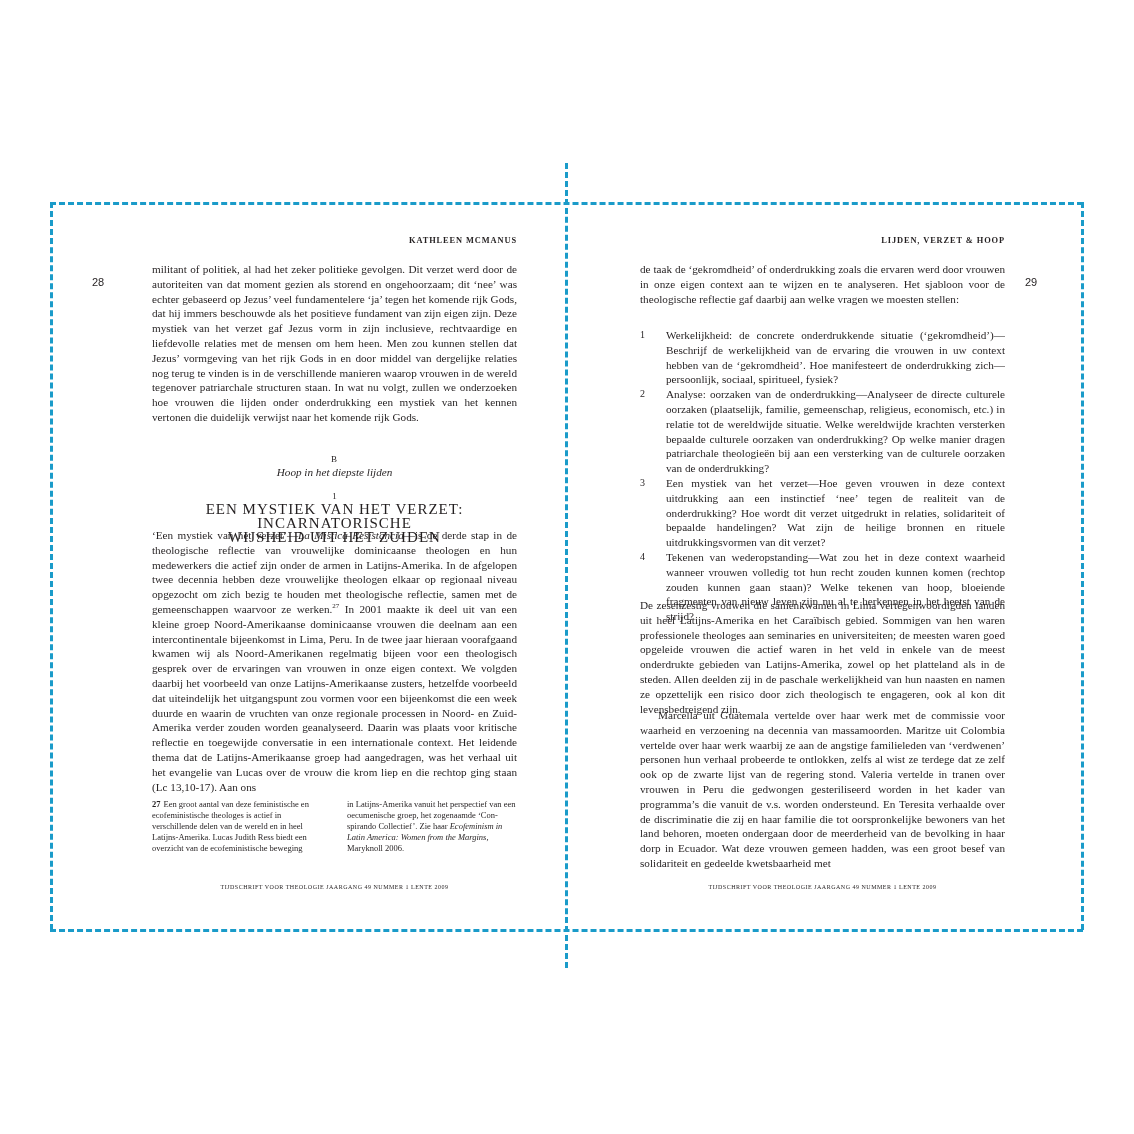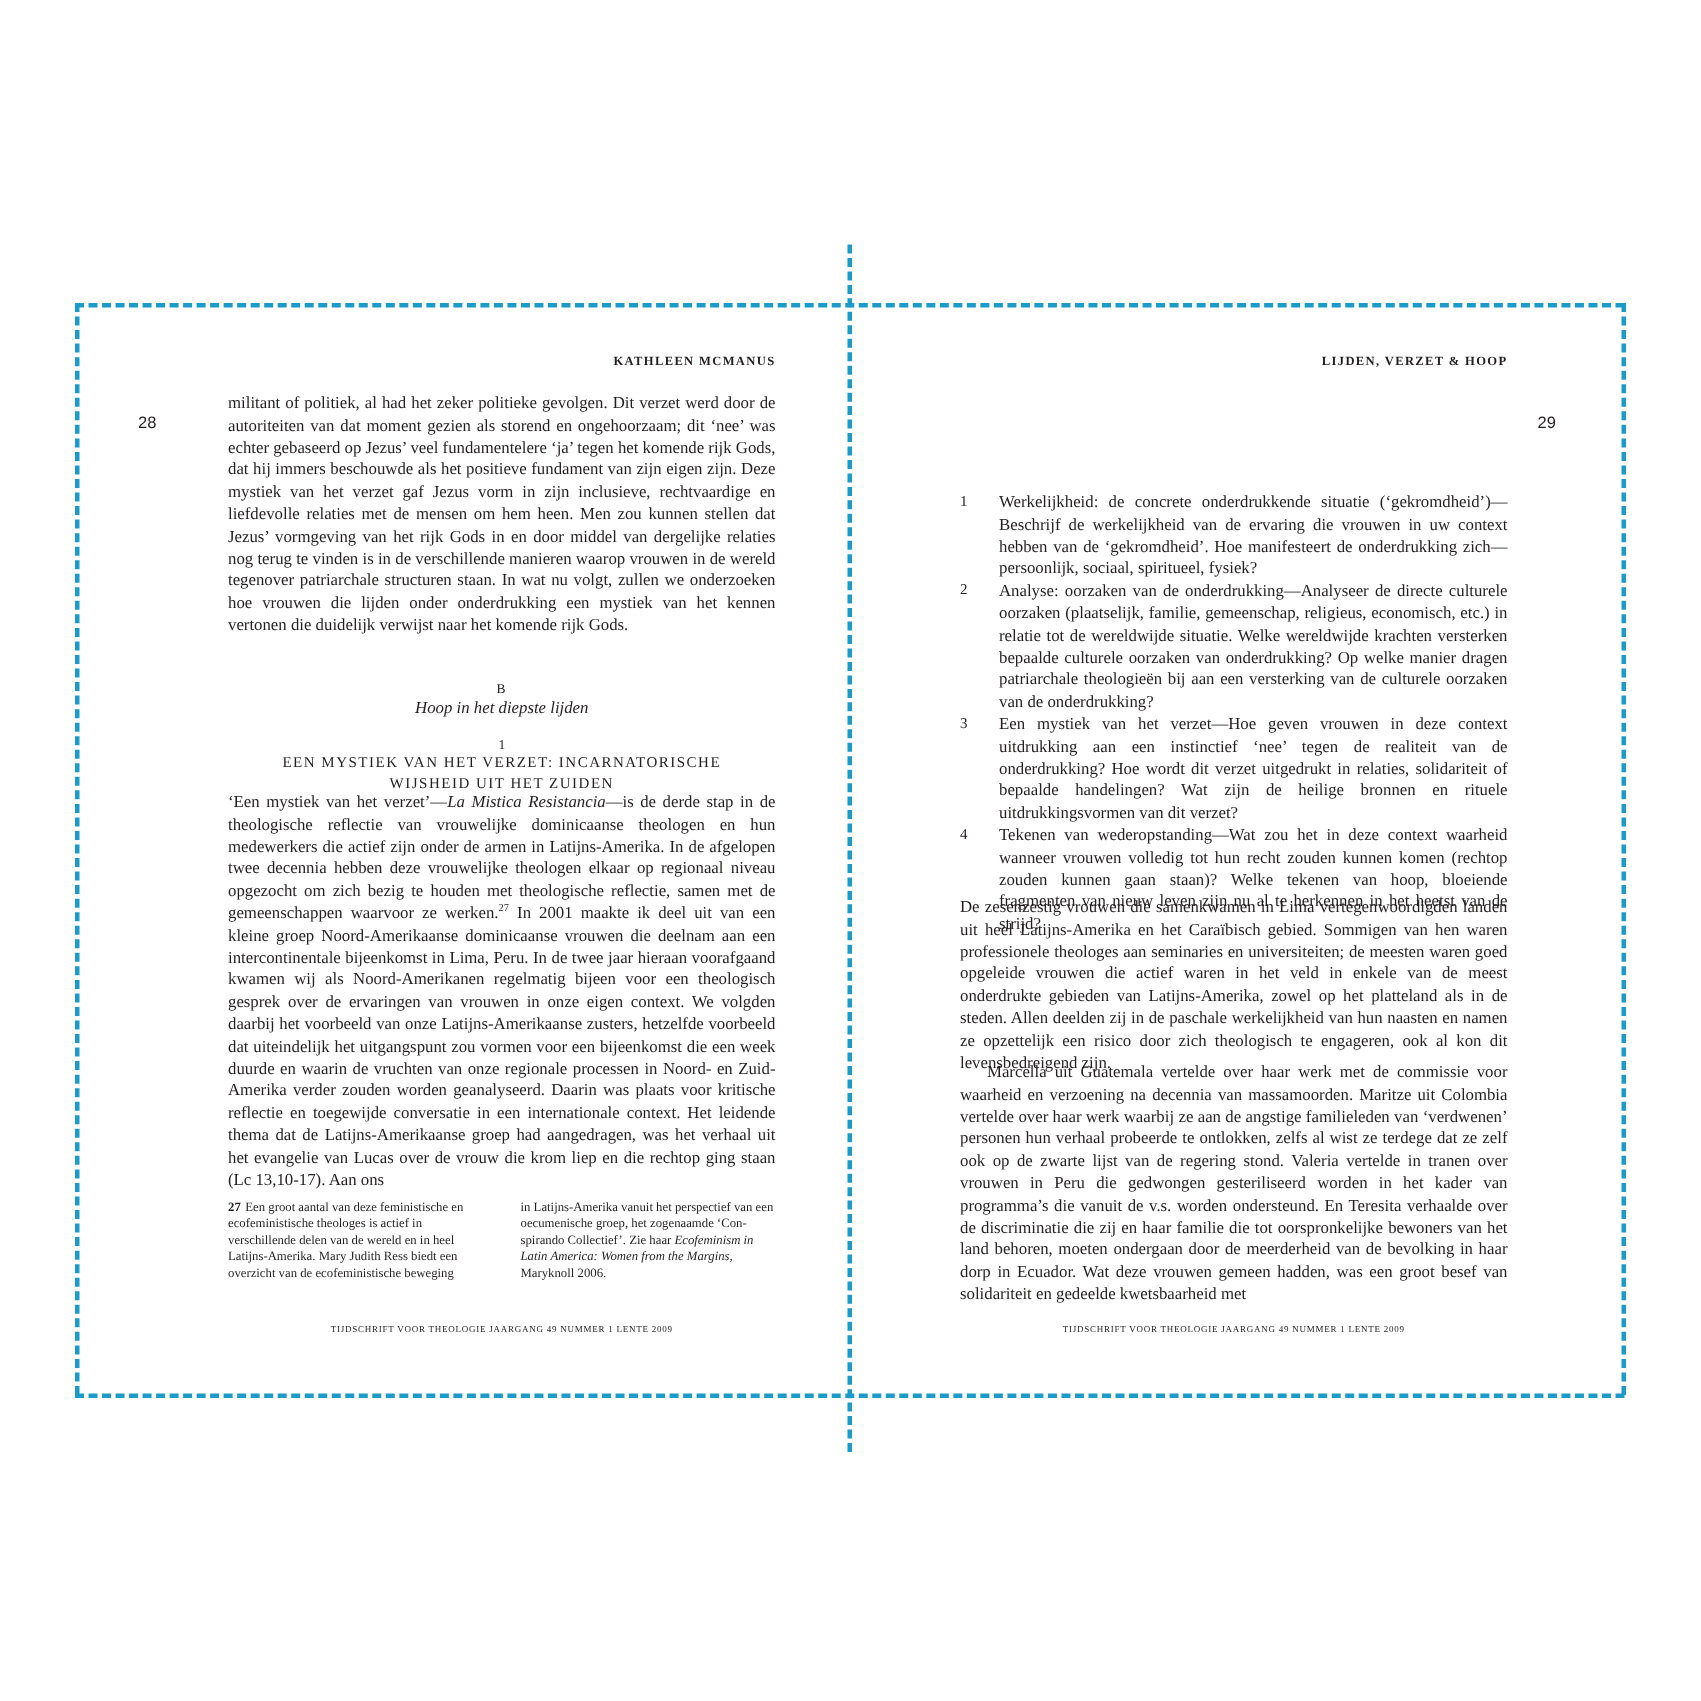--- a/index.html
+++ b/index.html
@@ -30,21 +30,21 @@
       text-align: justify; width: 365px;
     }
     .page.left .textblock { left: 100px; }
     .page.right .textblock { left: 72px; }
 
     .p1 { top: 59px; }
     .section { position: absolute; top: 251px; width: 365px; left: 100px; text-align: center; font-family: "Liberation Serif", serif; }
     .section .letter { font-size: 9px; letter-spacing: 1px; }
     .section .title { font-style: italic; font-size: 11.2px; line-height: 15px; margin-top: 1px; }
     .section .num { font-size: 9px; margin-top: 11px; }
-    .section .heading { font-size: 10px; letter-spacing: 1px; line-height: 14px; margin-top: 1px; text-transform: uppercase; }
+    .section .heading { font-size: 15px; letter-spacing: 1px; line-height: 14px; margin-top: 1px; text-transform: uppercase; }
     .p2 { top: 325px; }
     .p2 p, .p1 p { margin: 0; }
 
     .footnote {
       position: absolute; top: 596px; left: 100px; width: 365px; display: flex; justify-content: space-between;
       font-family: "Liberation Serif", serif; font-size: 8.5px; line-height: 11px;
     }
     .footnote .col { width: 170px; }
     .footnote .fn-num { font-weight: bold; margin-right: 3px; }
 
@@ -91,31 +91,34 @@
     <div class="num">1</div>
     <div class="heading">Een mystiek van het verzet: incarnatorische</div>
     <div class="heading" style="margin-top:0">wijsheid uit het zuiden</div>
   </div>
 
   <div class="textblock p2">
     <p><span>‘Een mystiek van het verzet’—</span><em>La Mistica Resistancia</em><span>—is de derde stap in de theologische reflectie van vrouwelijke dominicaanse theologen en hun medewerkers die actief zijn onder de armen in Latijns-Amerika. In de afgelopen twee decennia hebben deze vrouwelijke theologen elkaar op regionaal niveau opgezocht om zich bezig te houden met theologische reflectie, samen met de gemeenschappen waarvoor ze werken.</span><sup>27</sup><span> In 2001 maakte ik deel uit van een kleine groep Noord-Amerikaanse dominicaanse vrouwen die deelnam aan een intercontinentale bijeenkomst in Lima, Peru. In de twee jaar hieraan voorafgaand kwamen wij als Noord-Amerikanen regelmatig bijeen voor een theologisch gesprek over de ervaringen van vrouwen in onze eigen context. We volgden daarbij het voorbeeld van onze Latijns-Amerikaanse zusters, hetzelfde voorbeeld dat uiteindelijk het uitgangspunt zou vormen voor een bijeenkomst die een week duurde en waarin de vruchten van onze regionale processen in Noord- en Zuid-Amerika verder zouden worden geanalyseerd. Daarin was plaats voor kritische reflectie en toegewijde conversatie in een internationale context. Het leidende thema dat de Latijns-Amerikaanse groep had aangedragen, was het verhaal uit het evangelie van Lucas over de vrouw die krom liep en die rechtop ging staan (Lc 13,10-17). Aan ons</span></p>
   </div>
 
   <div class="footnote">
-    <div class="col"><span class="fn-num">27</span><span>Een groot aantal van deze feministische en ecofeministische theologes is actief in verschillende delen van de wereld en in heel Latijns-Amerika. Mary Judith Ress biedt een overzicht van de ecofeministische beweging</span></div>
+    <div class="col"><span class="fn-num">27</span><span>Een groot aantal van deze feministische en ecofeministische theologes is actief in verschillende delen van de wereld en in heel Latijns-Amerika. Lucas Judith Ress biedt een overzicht van de ecofeministische beweging</span></div>
     <div class="col"><span>in Latijns-Amerika vanuit het perspectief van een oecumenische groep, het zogenaamde ‘Con-spirando Collectief’. Zie haar </span><em>Ecofeminism in Latin America: Women from the Margins</em><span>, Maryknoll 2006.</span></div>
   </div>
 
   <div class="footer">Tijdschrift voor theologie  jaargang 49  nummer 1  lente 2009</div>
 </div>
 
 <div class="page right">
   <div class="running-head">Lijden, verzet &amp; hoop</div>
   <div class="folio">29</div>
 
+  <div class="textblock r-intro">
+    <p>de taak de ‘gekromdheid’ of onderdrukking zoals die ervaren werd door vrouwen in onze eigen context aan te wijzen en te analyseren. Het sjabloon voor de theologische reflectie gaf daarbij aan welke vragen we moesten stellen:</p>
+  </div>
 
   <div class="textblock r-list" style="left:98px; width:339px;">
     <ol>
       <li><span class="n">1</span><span>Werkelijkheid: de concrete onderdrukkende situatie (‘gekromdheid’)—Beschrijf de werkelijkheid van de ervaring die vrouwen in uw context hebben van de ‘gekromdheid’. Hoe manifesteert de onderdrukking zich—persoonlijk, sociaal, spiritueel, fysiek?</span></li>
       <li><span class="n">2</span><span>Analyse: oorzaken van de onderdrukking—Analyseer de directe culturele oorzaken (plaatselijk, familie, gemeenschap, religieus, economisch, etc.) in relatie tot de wereldwijde situatie. Welke wereldwijde krachten versterken bepaalde culturele oorzaken van onderdrukking? Op welke manier dragen patriarchale theologieën bij aan een versterking van de culturele oorzaken van de onderdrukking?</span></li>
       <li><span class="n">3</span><span>Een mystiek van het verzet—Hoe geven vrouwen in deze context uitdrukking aan een instinctief ‘nee’ tegen de realiteit van de onderdrukking? Hoe wordt dit verzet uitgedrukt in relaties, solidariteit of bepaalde handelingen? Wat zijn de heilige bronnen en rituele uitdrukkingsvormen van dit verzet?</span></li>
       <li><span class="n">4</span><span>Tekenen van wederopstanding—Wat zou het in deze context waarheid wanneer vrouwen volledig tot hun recht zouden kunnen komen (rechtop zouden kunnen gaan staan)? Welke tekenen van hoop, bloeiende fragmenten van nieuw leven zijn nu al te herkennen in het heetst van de strijd?</span></li>
     </ol>
   </div>
 

